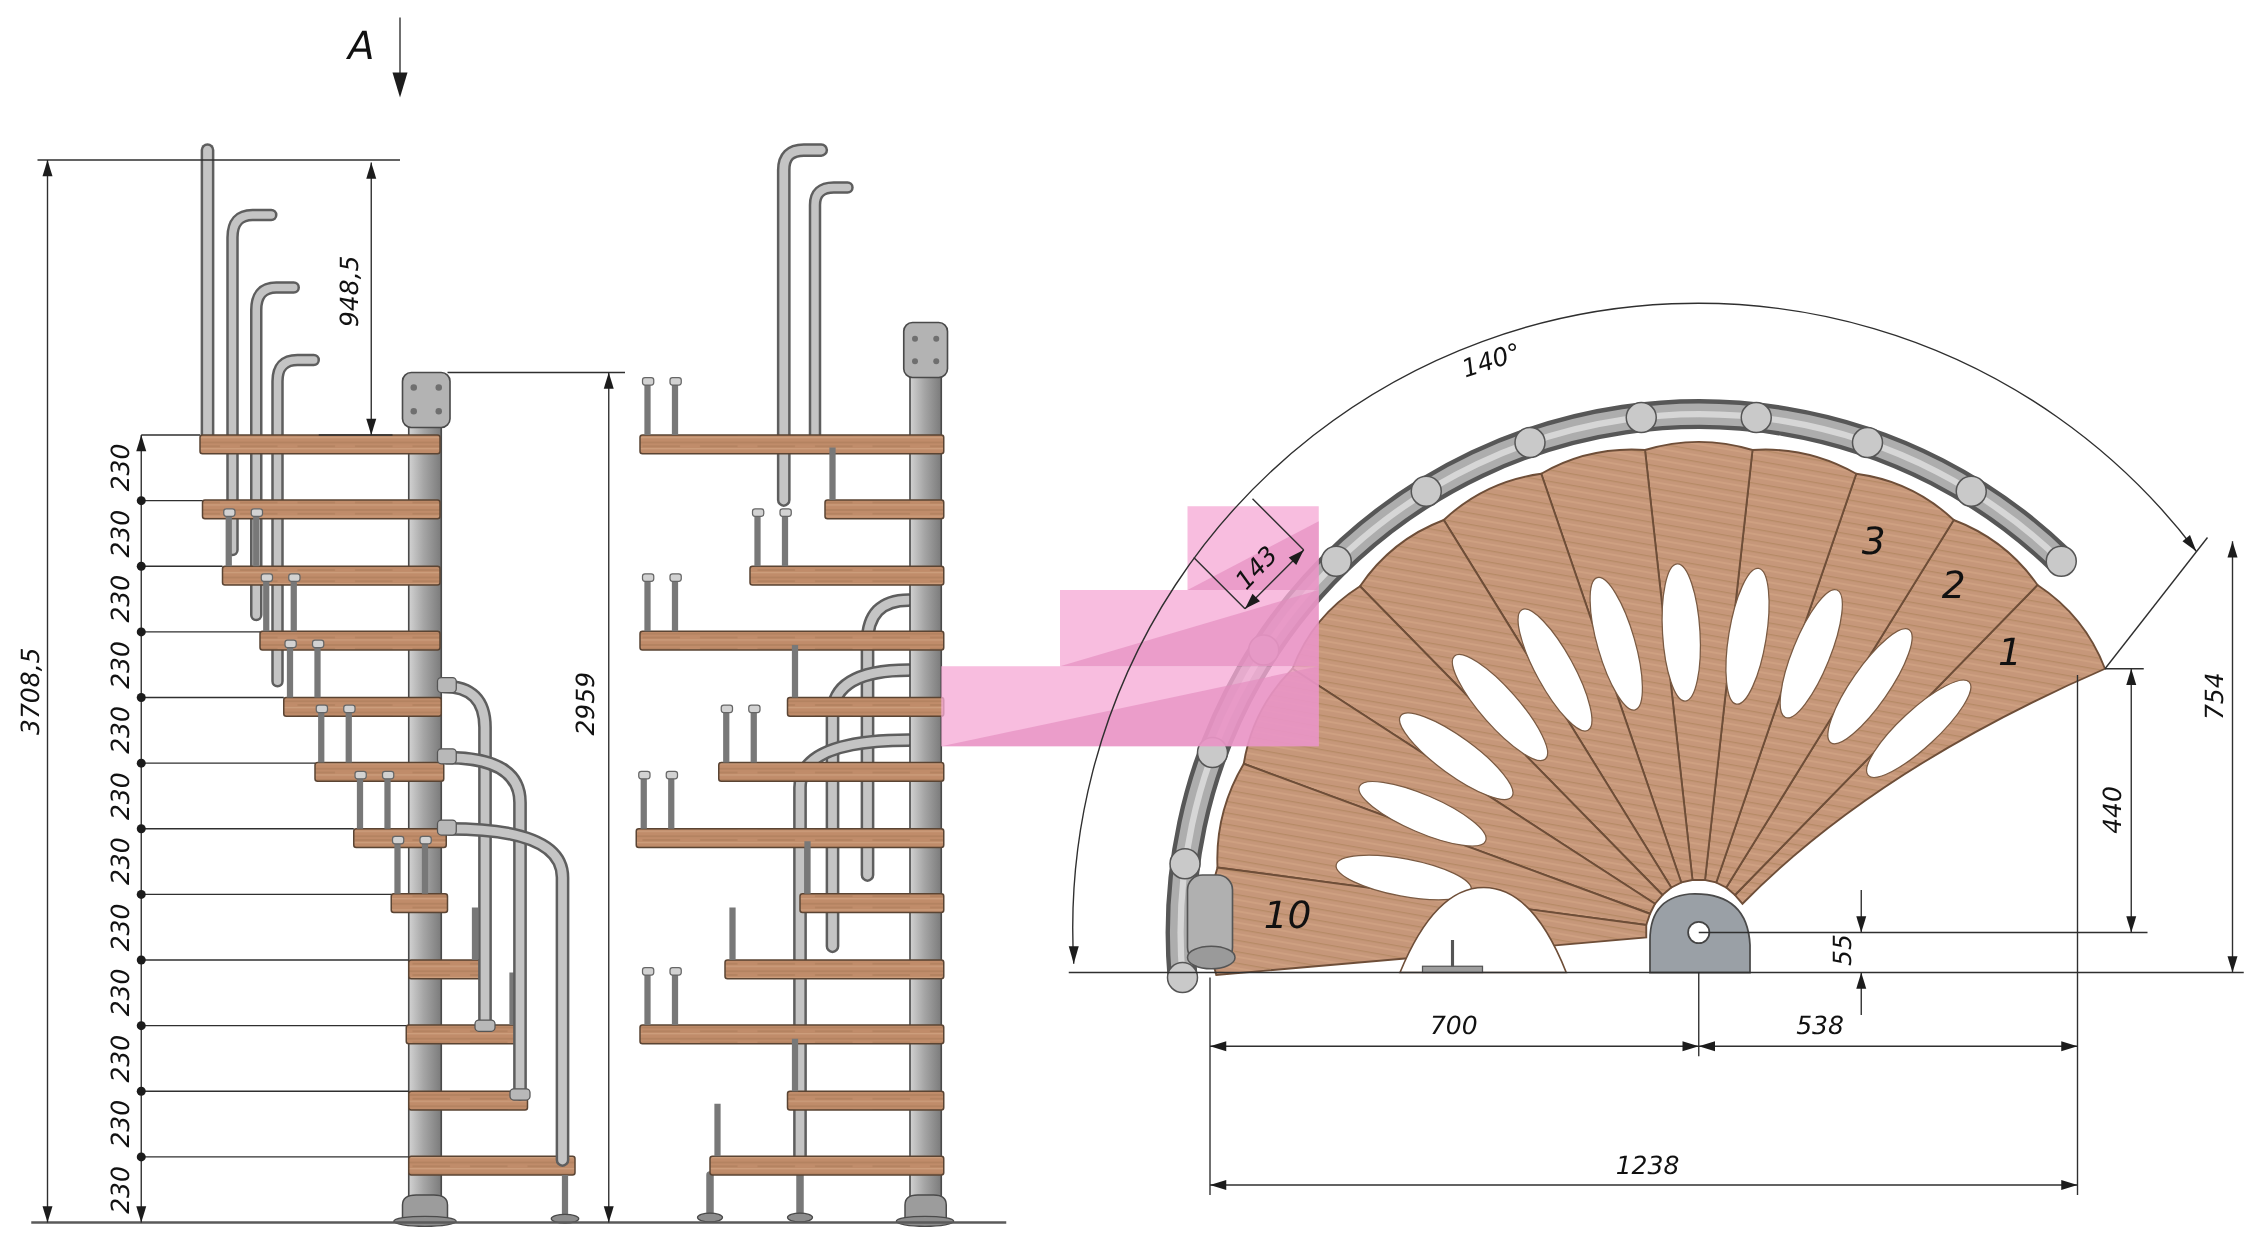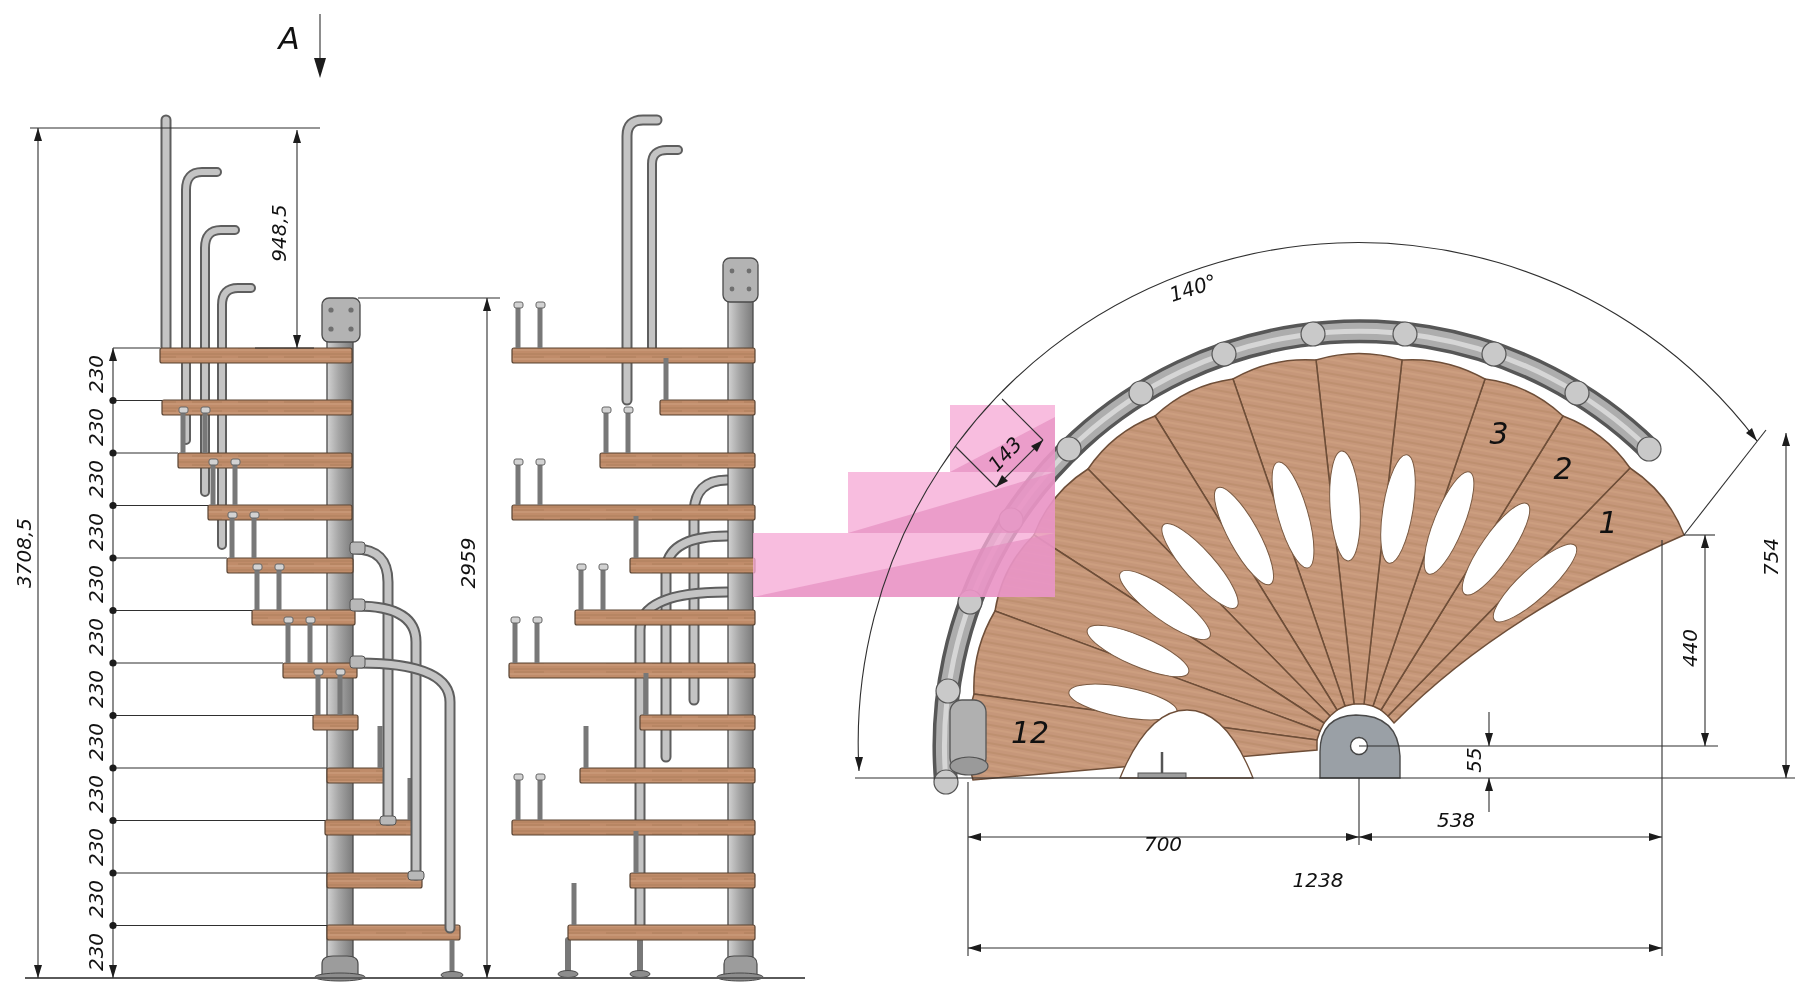--- a/index.html
+++ b/index.html
@@ -364,22 +364,22 @@
 <div class="lbl r90" style="left:96px;top:899px;">230</div>
 <div class="lbl r90" style="left:96px;top:952px;">230</div>
 
 <div class="lbl r90" style="left:468px;top:563px;">2959</div>
 
 <div class="lbl" style="left:1193px;top:288px;transform:translate(-50%,-50%) rotate(-18deg);">140°</div>
 <div class="lbl" style="left:1005px;top:454px;transform:translate(-50%,-50%) rotate(-47deg);">143</div>
 <div class="lbl r90" style="left:1771px;top:557px;">754</div>
 <div class="lbl r90" style="left:1690px;top:648px;">440</div>
 <div class="lbl r90" style="left:1474px;top:760px;">55</div>
-<div class="lbl" style="left:1163px;top:844px;">700</div>
+<div class="lbl" style="left:1163px;top:820px;">700</div>
 <div class="lbl" style="left:1456px;top:820px;">538</div>
-<div class="lbl" style="left:1318px;top:880px;text-align:right;">1238</div>
+<div class="lbl" style="left:1318px;top:932px;text-align:right;">1238</div>
 
 <div class="lbl big" style="left:1608px;top:523px;">1</div>
 <div class="lbl big" style="left:1563px;top:469px;">2</div>
 <div class="lbl big" style="left:1499px;top:434px;">3</div>
-<div class="lbl big" style="left:1030px;top:733px;">12</div>
+<div class="lbl big" style="left:1030px;top:733px;">10</div>
 
 </div>
 
 </body></html>

